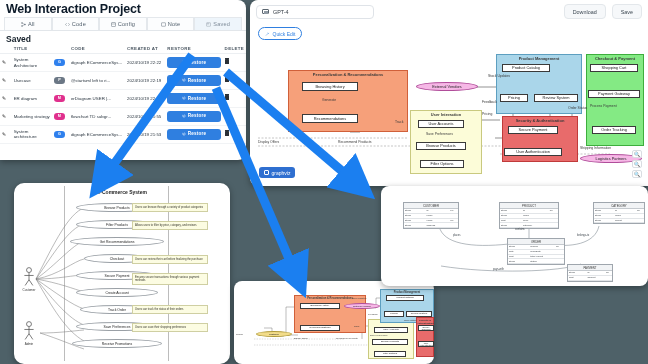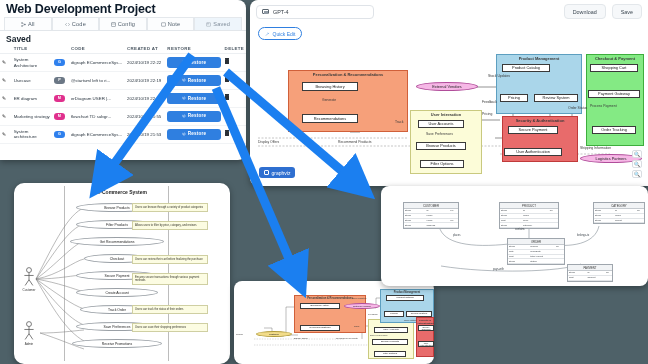--- a/index.html
+++ b/index.html
@@ -101,21 +101,21 @@
   .ent .er-row span { padding:.4px 1px; overflow:hidden; white-space:nowrap; }
   .er-lbl { position:absolute; font-size:2.6px; color:#3f474e; }
 
   
   #arrow-layer { position:absolute; inset:0; pointer-events:none; }
 </style>
 </head>
 <body>
 
 <div class="panel" id="saved-panel">
-  <div class="app-title">Web Development Project</div>
+  <div class="app-title">Web Interaction Project</div>
 
   <div class="tabbar">
     <div class="tab">
       <svg viewBox="0 0 10 10">
           <circle cx="2" cy="2" r="1.3" fill="#52606d"></circle>
           <circle cx="2" cy="8" r="1.3" fill="#52606d"></circle>
           <circle cx="8" cy="5" r="1.3" fill="#52606d"></circle>
           <path d="M2 2L8 5M2 8L8 5" stroke="#52606d" stroke-width=".7" fill="none"></path>
         </svg>
       <span>All</span>

